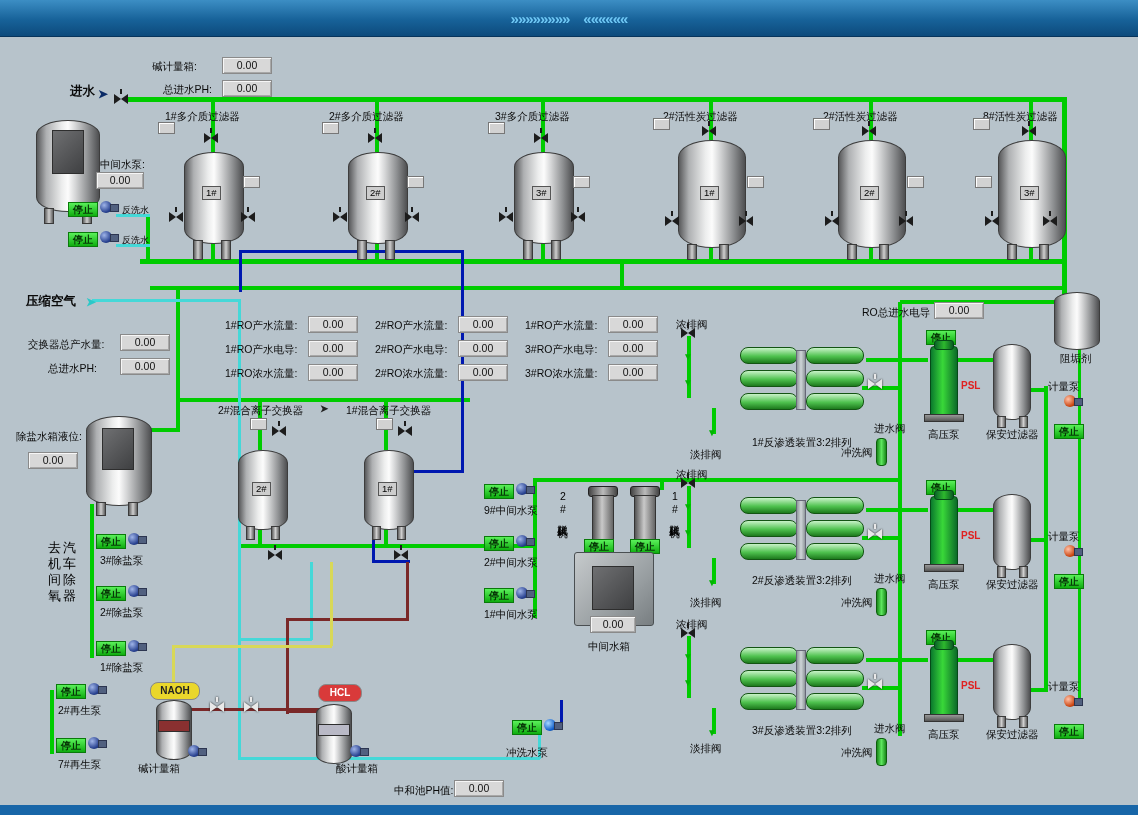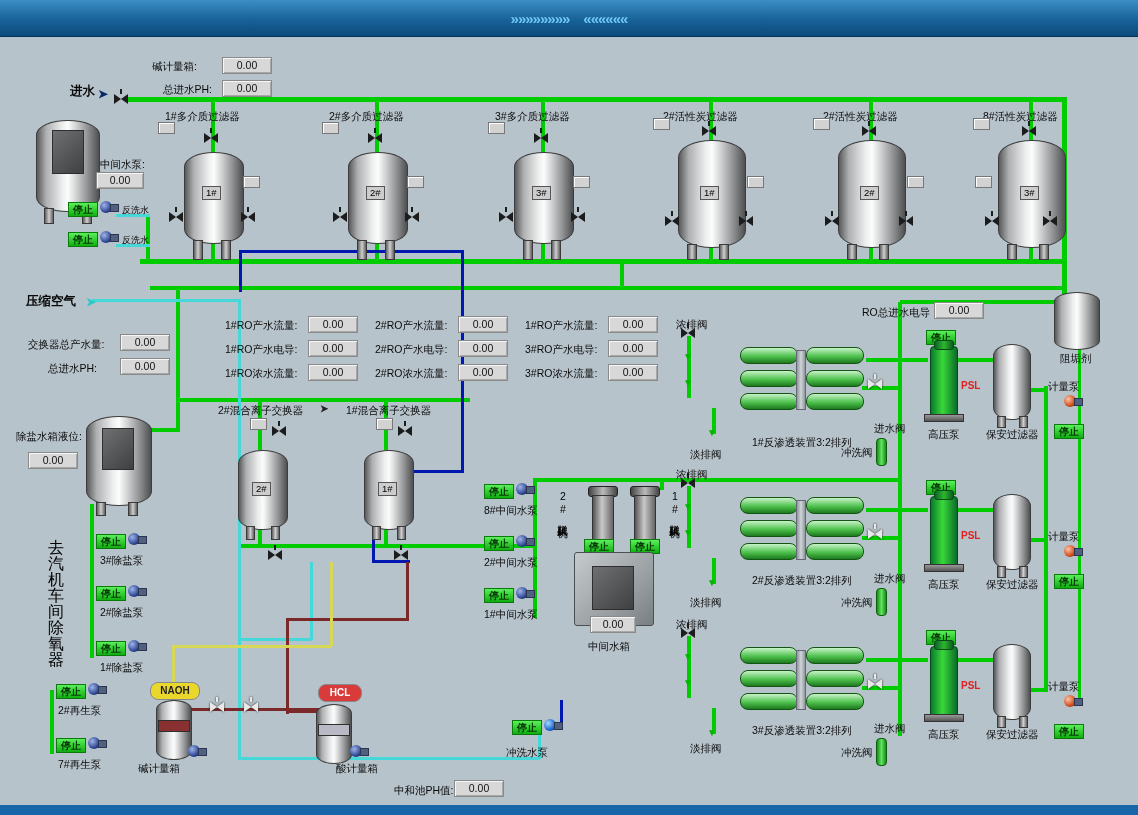--- a/index.html
+++ b/index.html
@@ -40,21 +40,21 @@
   .tube{position:absolute;width:56px;height:15px;border-radius:8px;background:linear-gradient(180deg,#c8f2c8,#4fc24f 55%,#1d7a1d);border:1px solid #135413;}
   .hp{position:absolute;width:26px;height:70px;background:linear-gradient(90deg,#0b7a2d,#39d839 45%,#0b6b28);border:1px solid #064a18;border-radius:4px;}
   .hp::before{content:"";position:absolute;left:3px;right:3px;top:-7px;height:8px;background:linear-gradient(90deg,#0a632a,#2db82d,#0a5a24);border:1px solid #064a18;border-radius:3px;}
   .hpbase{position:absolute;width:38px;height:6px;background:linear-gradient(180deg,#999,#555);border:1px solid #333;}
   .fanbody{position:absolute;width:20px;height:57px;background:linear-gradient(90deg,#555,#c9c9c9 45%,#666);border:1px solid #333;}
   .fancap{position:absolute;width:28px;height:9px;background:linear-gradient(90deg,#444,#bbb,#444);border:1px solid #222;border-radius:3px;}
   .pill{position:absolute;height:16px;border-radius:8px;font-size:10px;font-weight:bold;text-align:center;line-height:16px;border:1px solid #888;}
   .ga{position:absolute;color:#00b400;font-size:10px;font-weight:bold;line-height:1;}
   .arw{position:absolute;font-size:12px;font-weight:bold;line-height:1;}
   .vtext{position:absolute;writing-mode:vertical-rl;text-orientation:upright;font-size:10.5px;letter-spacing:1px;color:#000;height:84px;}
-  .wrap2{position:absolute;width:30px;font-size:16px;line-height:16px;letter-spacing:2px;color:#000;}
+  .wrap2{position:absolute;width:30px;font-size:13px;line-height:16px;letter-spacing:2px;color:#000;}
   .gbar{position:absolute;width:9px;height:26px;border-radius:4px;background:linear-gradient(90deg,#1a8a1a,#5ee65e,#1a8a1a);border:1px solid #0d5f0d;}
 </style>
 </head>
 <body>
 
 <div id="screen">
 
   <div id="titlebar">
     <span class="dec">»»»»»»»»</span>
     <span class="dec">««««««</span>
@@ -324,21 +324,21 @@
   <div class="leg" style="left:397px;top:526px;width:7px;height:12px"></div>
   <div class="valve" style="left:268px;top:550px">
       <i></i>
     </div>
   <div class="valve" style="left:394px;top:550px">
       <i></i>
     </div>
 
   <div class="badge" style="left:484px;top:484px">停止</div>
   <div class="pumpico" style="left:514px;top:482px"></div>
-  <div class="lbl" style="left:484px;top:504px">8#中间水泵</div>
+  <div class="lbl" style="left:484px;top:504px">9#中间水泵</div>
   <div class="badge" style="left:484px;top:536px">停止</div>
   <div class="pumpico" style="left:514px;top:534px"></div>
   <div class="lbl" style="left:484px;top:556px">2#中间水泵</div>
   <div class="badge" style="left:484px;top:588px">停止</div>
   <div class="pumpico" style="left:514px;top:586px"></div>
   <div class="lbl" style="left:484px;top:608px">1#中间水泵</div>
 
   <div class="vtext" style="left:556px;top:490px">2#脱碳风机</div>
   <div class="fancap" style="left:588px;top:486px"></div>
   <div class="fanbody" style="left:592px;top:495px"></div>

